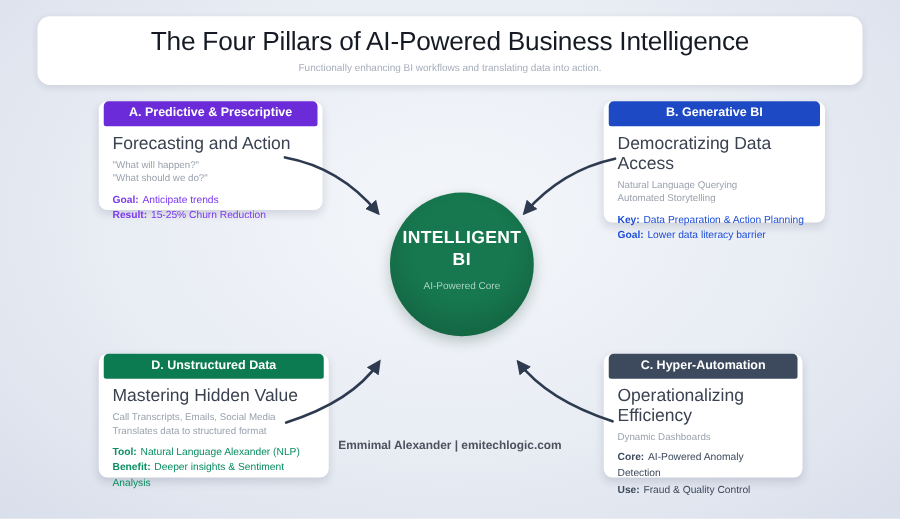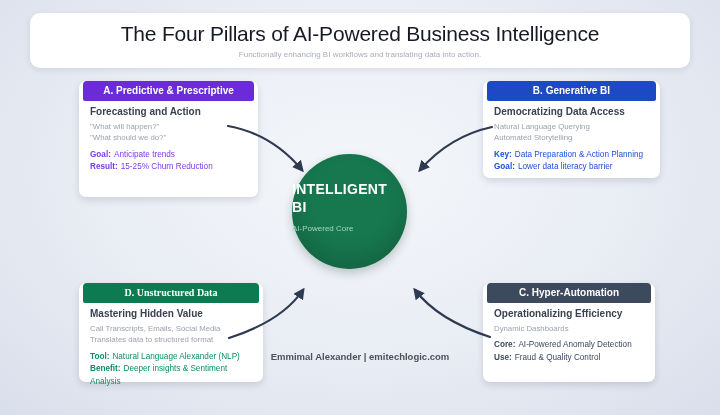--- a/index.html
+++ b/index.html
@@ -25,40 +25,40 @@
   }
   .title-card .subtitle {
     margin: 4px 0 0; font-size: 8px; color: #a7aeba;
   }
 
   
   .card {
     position: absolute; background: #ffffff; border-radius: 7px;
     box-shadow: 0 3px 7px rgba(25,35,65,0.14);
   }
-  .card-a { left: 79px;  top: 81px;  width: 179px; height: 116px; }
+  .card-a { left: 79px;  top: 81px;  width: 179px; height: 87px; }
   .card-b { left: 483px; top: 81px;  width: 177px; height: 97px; }
   .card-d { left: 79px;  top: 283px; width: 184px; height: 99px; }
-  .card-c { left: 483px; top: 283px; width: 172px; height: 99px; }
+  .card-c { left: 483px; top: 283px; width: 159px; height: 99px; }
   .card-header {
     margin: 0 4px; height: 20px; line-height: 20px; text-align: center;
     color: #ffffff; font-size: 10px; font-weight: bold;
     border-radius: 4px 4px 2px 2px;
   }
   .card-body { padding: 5px 11px 0; }
-  .card-subheading { font-size: 10px; font-weight: bold; color: #3a4150; margin-bottom: 4px; }
+  .card-subheading { font-size: 14px; font-weight: normal; color: #3a4150; margin-bottom: 4px; }
   .card-lines { font-size: 7.8px; color: #9ba2ae; line-height: 1.45; }
   .card-facts { margin-top: 5px; }
   .fact { font-size: 8.2px; line-height: 1.55; }
   .fact-label { font-weight: bold; margin-right: 3px; }
 
   
   .core-circle {
-    position: absolute; left: 292px; top: 154px; width: 115px; height: 115px;
-    border-radius: 50%; 
+    position: absolute; left: 312px; top: 154px; width: 115px; height: 115px;
+    border-radius: 50%; text-align: center;
     box-shadow: inset 0 -12px 20px rgba(0,0,0,0.14), 0 4px 10px rgba(20,60,45,0.25);
   }
   .core-line1 { padding-top: 27px; font-size: 14px; font-weight: bold; color: #ffffff; letter-spacing: 0.3px; }
   .core-line2 { margin-top: 2px; font-size: 14px; font-weight: bold; color: #ffffff; letter-spacing: 0.5px; }
   .core-caption { margin-top: 9px; font-size: 8px; color: #a9d3bf; }
 
   
   .arrows { position: absolute; left: 0; top: 0; pointer-events: none; }
   .arrows path.flow { fill: none; stroke-width: 2.2; stroke-linecap: round; }
 
@@ -110,21 +110,21 @@
           <span class="fact-label">Key:</span><span class="fact-value">Data Preparation &amp; Action Planning</span>
         </div>
         <div class="fact" style="color: rgb(29, 78, 216);">
           <span class="fact-label">Goal:</span><span class="fact-value">Lower data literacy barrier</span>
         </div>
       </div>
     </div>
   </div>
 
   <div class="card card-d">
-    <div class="card-header" style="background-color: rgb(12, 123, 82); font-family: Liberation Serif, serif;">D. Unstructured Data</div>
+    <div class="card-header" style="background-color: rgb(12, 123, 82);">D. Unstructured Data</div>
     <div class="card-body">
       <div class="card-subheading">Mastering Hidden Value</div>
       <div class="card-lines">
         <div>Call Transcripts, Emails, Social Media</div>
         <div>Translates data to structured format</div>
       </div>
       <div class="card-facts">
         <div class="fact" style="color: rgb(10, 143, 96);">
           <span class="fact-label">Tool:</span><span class="fact-value">Natural Language Alexander (NLP)</span>
         </div>

